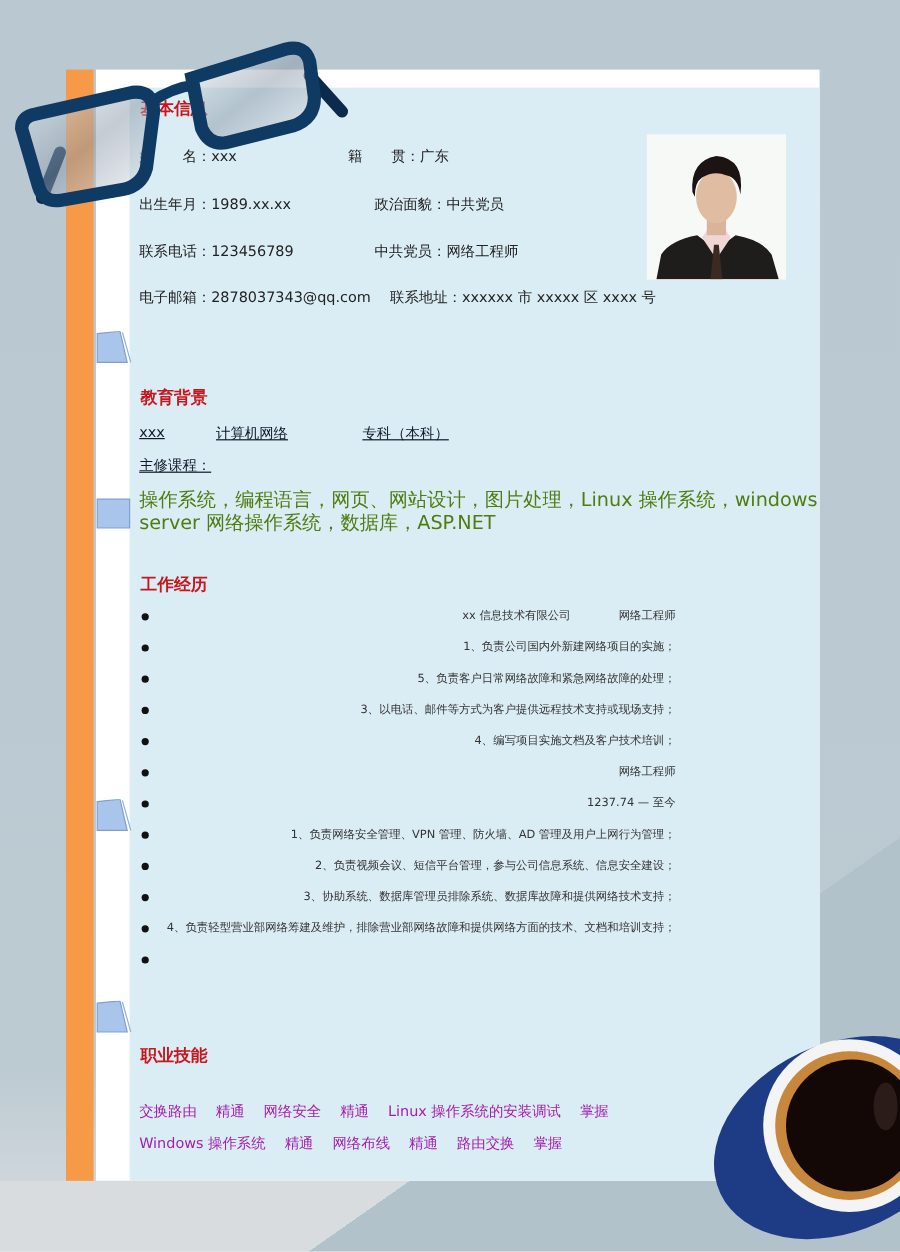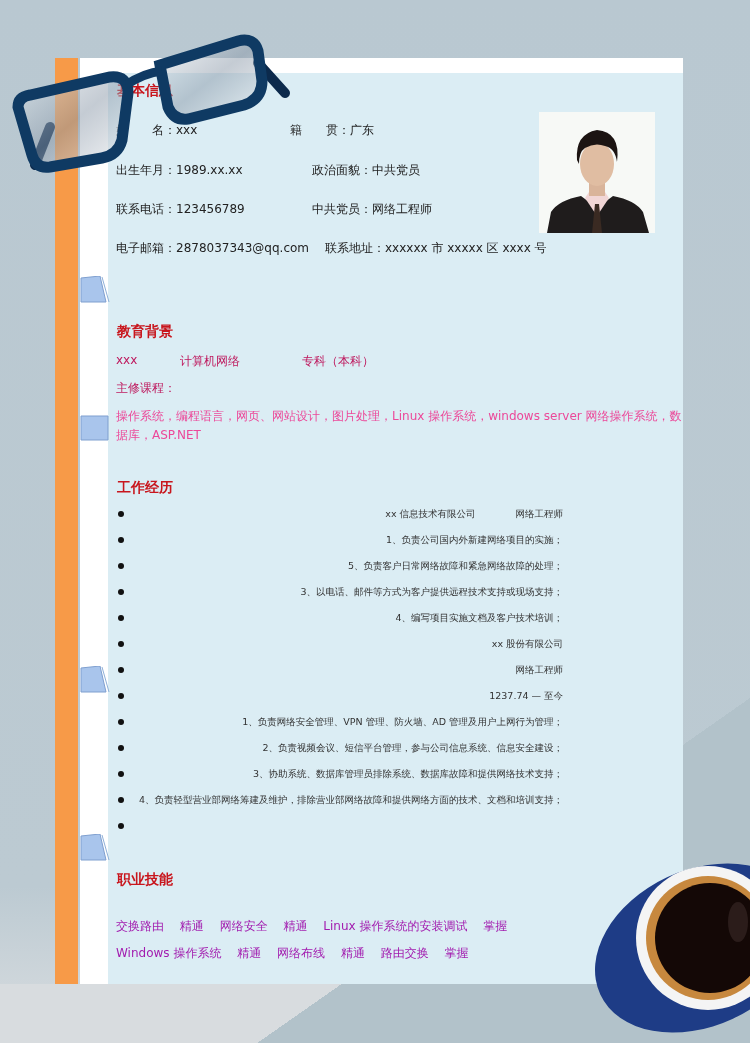--- a/index.html
+++ b/index.html
@@ -40,24 +40,24 @@
       position: absolute; left: 117px;
       color: #c8161d; font-weight: bold; font-size: 14px;
     }
     .field {
       position: absolute; font-size: 12px; color: #222; white-space: nowrap;
     }
     .photo {
       position: absolute; left: 539px; top: 112px; width: 116px; height: 121px;
       background: #f7f9f6; overflow: hidden;
     }
-    .edu-line { position: absolute; font-size: 12px; color: #be185d; white-space: nowrap; }
+    .edu-line { position: absolute; font-size: 12px; color: #0f172a; white-space: nowrap; text-decoration: underline; }
     .courses {
       position: absolute; left: 116px; top: 407px; width: 570px;
-      font-size: 12px; line-height: 19px; color: #ec4899;
+      font-size: 16px; line-height: 19px; color: #4d7c0f;
     }
     .work-list { position: absolute; left: 117px; top: 505px; list-style: none; text-align: right; }
     .work-list li {
       position: relative; height: 26px; font-size: 9.5px; color: #333;
       padding-left: 22px; line-height: 18px; white-space: nowrap;
     }
     .work-list li .dot {
       position: absolute; left: 1px; top: 6px; width: 6px; height: 6px;
       border-radius: 50%; background: #111;
     }
@@ -131,21 +131,20 @@
 <div class="edu-line" style="left:116px;top:380px">主修课程：</div>
 <div class="courses">操作系统，编程语言，网页、网站设计，图片处理，Linux 操作系统，windows server 网络操作系统，数据库，ASP.NET</div>
 
 <div class="section-title" style="top:479px">工作经历</div>
 <ul class="work-list">
   <li><span class="dot"></span><span>xx 信息技术有限公司</span><span class="gap"></span><span>网络工程师</span></li>
   <li><span class="dot"></span><span>1、负责公司国内外新建网络项目的实施；</span></li>
   <li><span class="dot"></span><span>5、负责客户日常网络故障和紧急网络故障的处理；</span></li>
   <li><span class="dot"></span><span>3、以电话、邮件等方式为客户提供远程技术支持或现场支持；</span></li>
   <li><span class="dot"></span><span>4、编写项目实施文档及客户技术培训；</span></li>
-  <li><span class="dot"></span><span>xx 股份有限公司</span></li>
   <li><span class="dot"></span><span>网络工程师</span></li>
   <li><span class="dot"></span><span>1237.74 — 至今</span></li>
   <li><span class="dot"></span><span>1、负责网络安全管理、VPN 管理、防火墙、AD 管理及用户上网行为管理；</span></li>
   <li><span class="dot"></span><span>2、负责视频会议、短信平台管理，参与公司信息系统、信息安全建设；</span></li>
   <li><span class="dot"></span><span>3、协助系统、数据库管理员排除系统、数据库故障和提供网络技术支持；</span></li>
   <li><span class="dot"></span><span>4、负责轻型营业部网络筹建及维护，排除营业部网络故障和提供网络方面的技术、文档和培训支持；</span></li>
   <li><span class="dot"></span></li>
 </ul>
 
 <div class="section-title" style="top:871px">职业技能</div>

